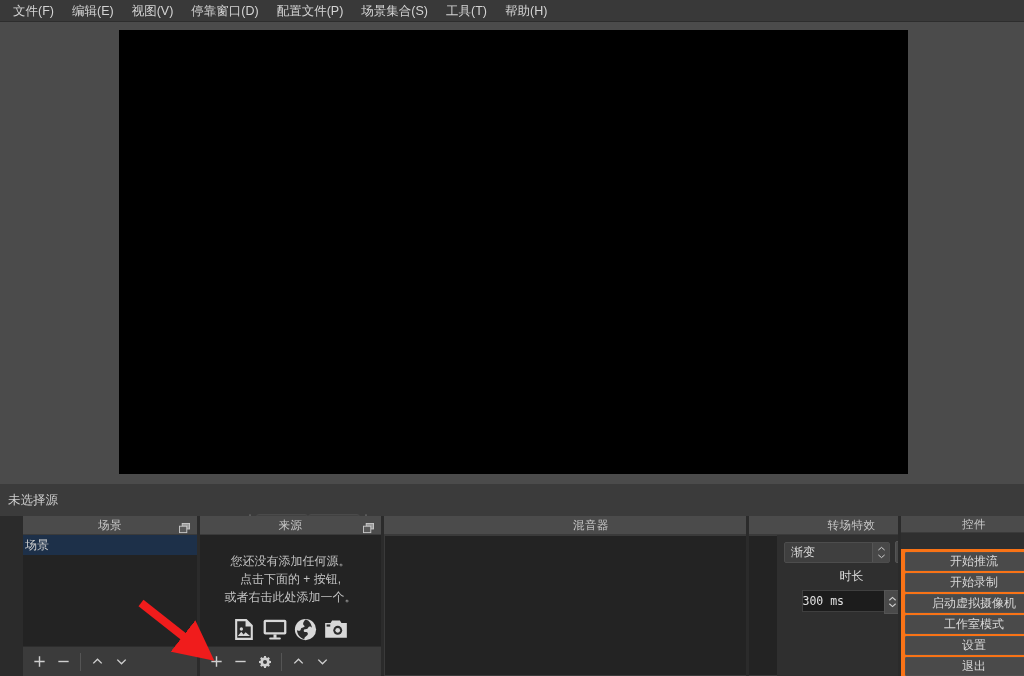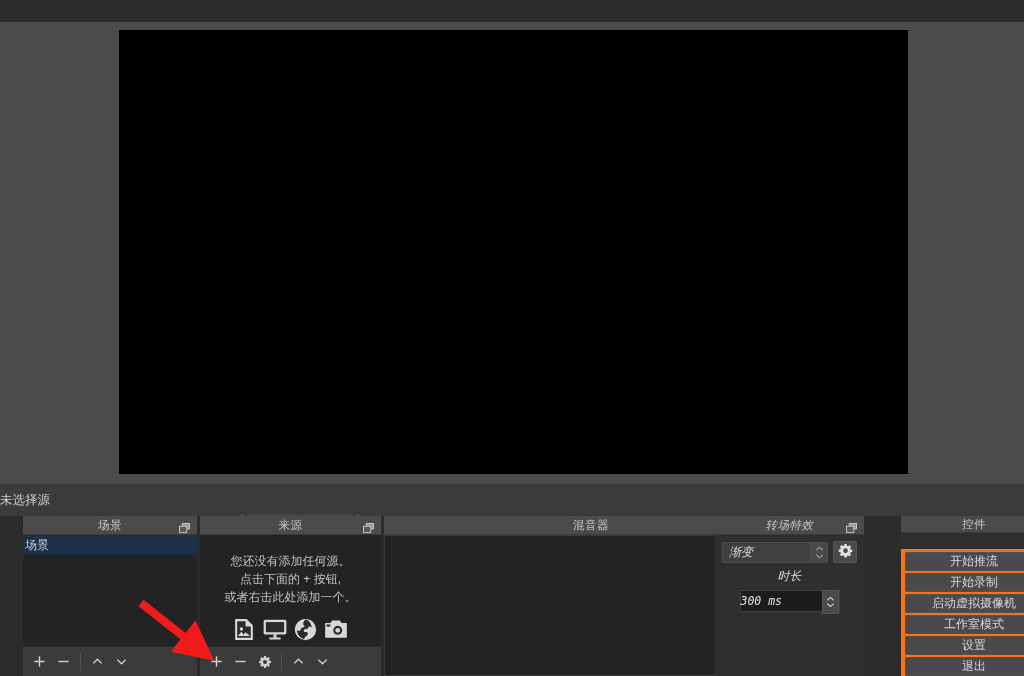--- a/index.html
+++ b/index.html
@@ -32,21 +32,21 @@
     position:absolute; left:119px; top:8px; width:789px; height:444px;
     background:#000;
   }
 
   
   .source-strip {
     position:absolute; left:0; top:484px; width:1024px; height:32px;
     background:#3b3b3b; display:flex; align-items:center;
   }
   .no-source-label {
-    color:#d0d0d0; font-size:12.5px; margin-left:0; white-space:nowrap;
+    color:#d0d0d0; font-size:12.5px; margin-left:8px; white-space:nowrap;
   }
   .strip-tools { display:flex; align-items:flex-start; margin-left:186px;margin-top:48px; }
   .vsep { width:2px; height:18px; background:#5a5a5a; margin:0 5px; border-radius:1px; }
   .tool-btn {
     display:flex; align-items:center; gap:3px;
     background:#434343; border:1px solid #4d4d4d; border-radius:3px;
     padding:2px 6px 2px 4px; color:#8b8b8b; font-size:12px;
     opacity:.85; cursor:default; height:21px;
   }
   .tool-btn svg { display:block; }
@@ -154,20 +154,30 @@
   .dock-gap { position:absolute; top:0; width:3px; height:160px; background:#2b2b2b; }
 
   
   .anno-arrow { position:absolute; left:0; top:0; width:1024px; height:676px; pointer-events:none; }
 </style>
 </head>
 <body>
 
 <div id="app">
 
+  <div class="menubar">
+    <div class="menu-item">文件(F)</div>
+    <div class="menu-item">编辑(E)</div>
+    <div class="menu-item">视图(V)</div>
+    <div class="menu-item">停靠窗口(D)</div>
+    <div class="menu-item">配置文件(P)</div>
+    <div class="menu-item">场景集合(S)</div>
+    <div class="menu-item">工具(T)</div>
+    <div class="menu-item">帮助(H)</div>
+  </div>
 
   <div class="preview-area">
     <div class="preview-canvas"></div>
   </div>
 
   <div class="source-strip">
     <div class="no-source-label">未选择源</div>
     <div class="strip-tools">
       <div class="vsep"></div>
       <div class="tool-btn">
@@ -331,21 +341,21 @@
       </div>
       <div class="dock-body" style="height:141px; border:1px solid #3a3a3a;">
         <div class="mix-scroll">
           <div class="mix-thumb" style="position:absolute; right:0; top:0;"></div>
         </div>
       </div>
     </div>
 
     <div class="dock-gap" style="left:723px;"></div>
 
-    <div class="dock" style="left:692px; width:149px;font-style:italic;">
+    <div class="dock" style="left:754px; width:149px;">
       <div class="dock-title">
         <span class="t">转场特效</span>
         <span class="float-icon">
           <svg width="11" height="11" viewBox="0 0 12 12">
             <rect x="3.5" y="0.5" width="8" height="6" fill="#9a9a9a" stroke="#c9c9c9" stroke-width="1"></rect>
             <rect x="0.5" y="3.5" width="8" height="7" fill="#5a5a5a" stroke="#c9c9c9" stroke-width="1"></rect>
           </svg>
         </span>
       </div>
       <div class="tr-body">

